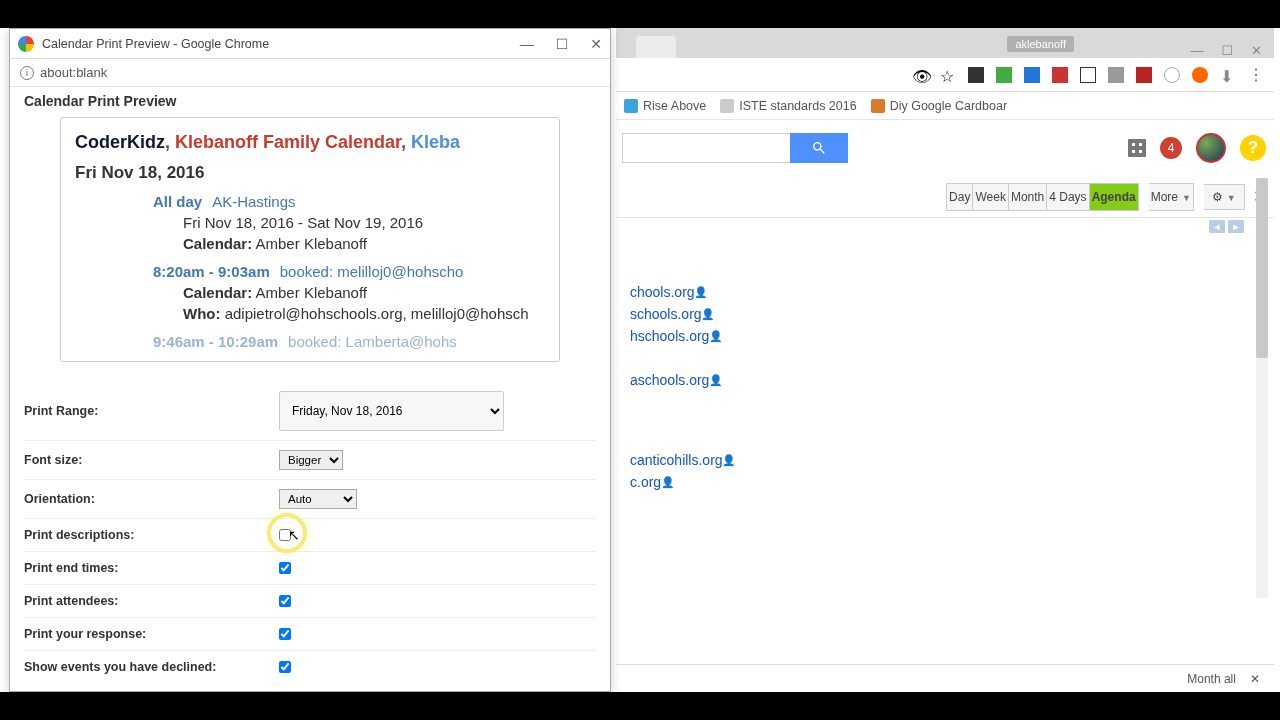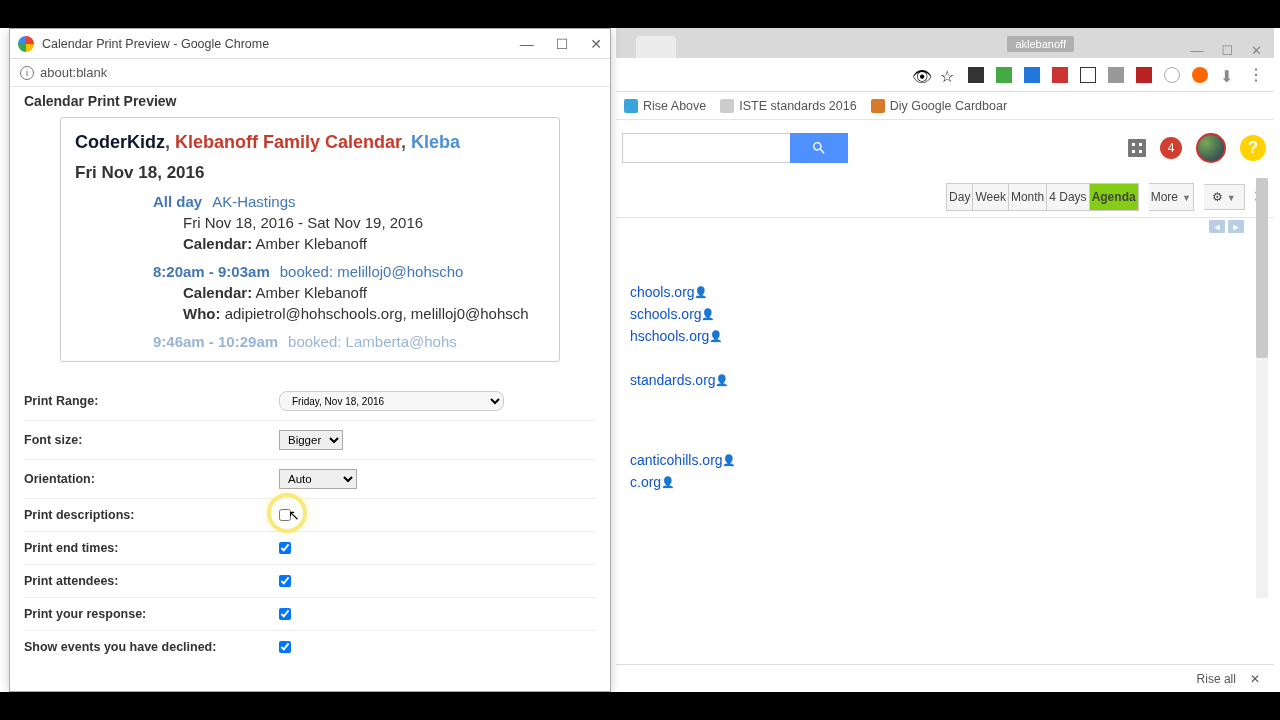--- a/index.html
+++ b/index.html
@@ -24,21 +24,21 @@
 .evt { margin-left:78px; margin-bottom:7px; font-size:15px; line-height:1.4; }
 .evt .time { color:#4378b5; font-weight:bold; }
 .evt .title { color:#4378b5; font-weight:normal; margin-left:10px; }
 .evt .detail { color:#333; margin-left:30px; font-size:15px; }
 .evt .detail b { font-weight:bold; }
 .evt-fade { color:#4378b5; font-weight:bold; opacity:.55; }
 .options { margin-top:20px; font-size:12.5px; }
 .opt-row { display:flex; align-items:center; border-top:1px solid #eee; padding:9px 0; }
 .opt-row:first-child { border-top:none; }
 .opt-label { width:255px; color:#333; font-weight:bold; font-size:12.5px; }
-.sel-wide { width:225px; height:20px; font-size:10px; background:#f7f7f7; border:1px solid #ccc; border-radius:8px; padding:0 8px; }
+.sel-wide { width:225px; height:40px; font-size:12px; background:#f7f7f7; border:1px solid #ccc; border-radius:2px; padding:0 8px; }
 .sel-sm { height:20px; font-size:11.5px; border:1px solid #aaa; background:#efefef; padding:0 4px; }
 .chk { width:12px; height:12px; }
 .highlight-ring { position:absolute; width:40px; height:40px; border:4px solid #f7e97a; border-radius:50%; box-shadow:0 0 6px 2px #f7e97a44; }
 .cursor-ptr { position:absolute; font-size:14px; color:#000; }
 
 .bg-window { position:absolute; top:0; left:616px; right:6px; height:664px; background:#fff; }
 .bg-tabs { height:30px; background:#d9d9d9; display:flex; align-items:flex-end; }
 .bg-tab { width:40px; height:22px; background:#ececec; border-radius:4px 4px 0 0; margin-left:20px; }
 .bg-win-ctrl { margin-left:auto; display:flex; gap:18px; font-size:13px; color:#888; padding:6px 12px 0 0; }
 .bg-user-badge { position:absolute; top:8px; right:200px; background:#b0b0b0; color:#fff; font-size:11px; padding:2px 8px; border-radius:2px; }
@@ -153,38 +153,38 @@
       <div class="agenda-link">
           <span>schools.org</span>
           <span class="person-ico">👤</span>
         </div>
       <div class="agenda-link">
           <span>hschools.org</span>
           <span class="person-ico">👤</span>
         </div>
       <div style="height:22px"></div>
       <div class="agenda-link">
-          <span>standards.org</span>
+          <span>aschools.org</span>
           <span class="person-ico">👤</span>
         </div>
       <div style="height:58px"></div>
       <div class="agenda-link">
           <span>canticohills.org</span>
           <span class="person-ico">👤</span>
         </div>
       <div class="agenda-link">
           <span>c.org</span>
           <span class="person-ico">👤</span>
         </div>
     </div>
     <div class="bg-scrollbar">
         <div class="bg-scroll-thumb"></div>
       </div>
     <div class="bg-footer">
-      <span>Rise all</span>
+      <span>Month all</span>
       <span>✕</span>
     </div>
   </div>
 
   <div class="popup-window">
     <div class="pw-titlebar">
       <span class="pw-title-icon"></span>
       <span>Calendar Print Preview - Google Chrome</span>
       <div class="pw-ctrl">
         <span>—</span>

